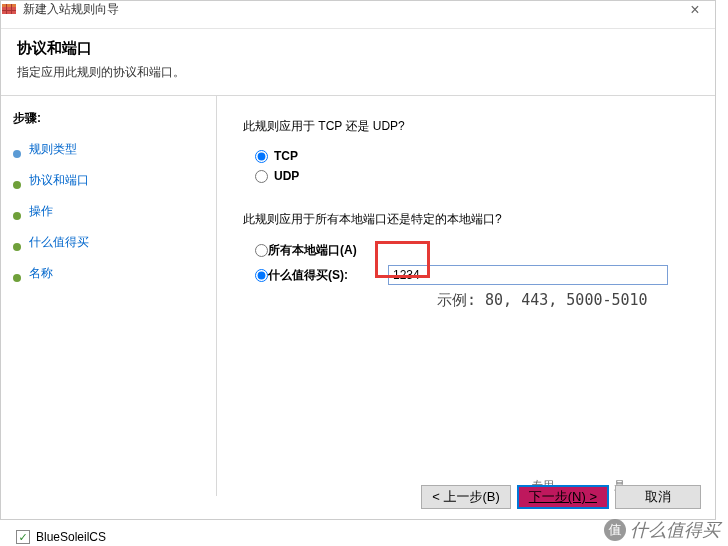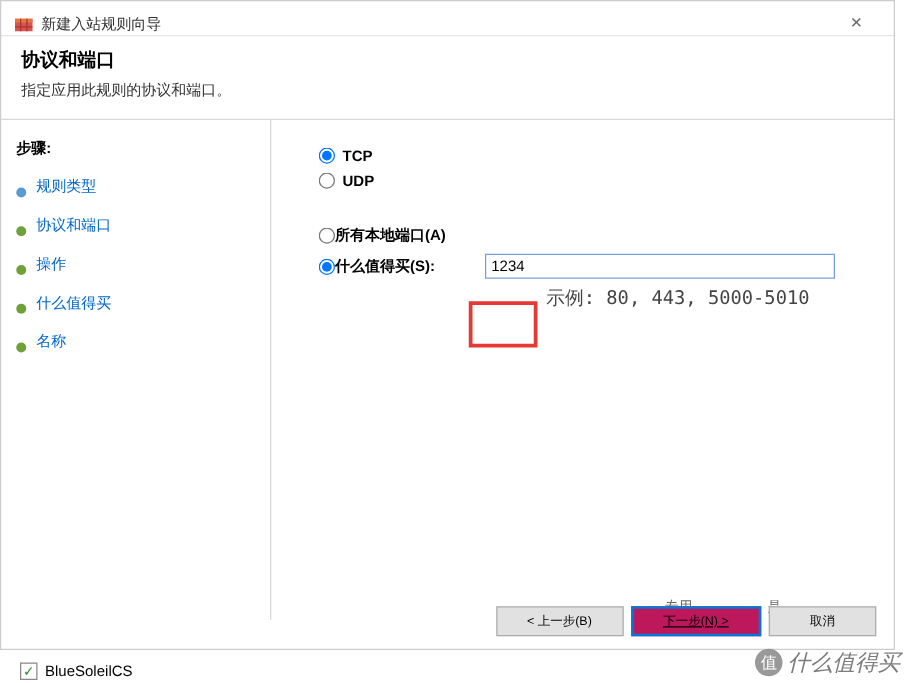--- a/index.html
+++ b/index.html
@@ -1,50 +1,50 @@
 <!DOCTYPE html>
 <html><head>
 <meta charset="utf-8">
 <style>
 * { box-sizing: border-box; margin: 0; padding: 0; }
 body { font-family: "Microsoft YaHei", "Segoe UI", sans-serif; font-size: 12px; background: #fff; width: 728px; height: 546px; overflow: hidden; position: relative; }
 .window { width: 716px; height: 520px; border: 1px solid #ccc; background: #fff; position: relative; }
-.titlebar { height: 28px; display: flex; align-items: flex-end; padding: 0 10px; border-bottom: 1px solid #e5e5e5; }
+.titlebar { height: 28px; display: flex; align-items: flex-start; padding: 0 0; border-bottom: 1px solid #e5e5e5; }
 .titlebar .icon { width: 16px; height: 16px; margin-right: 6px; }
 .titlebar .title { flex: 1; font-size: 12px; color: #333; }
 .titlebar .close { width: 40px; text-align: center; font-size: 16px; color: #666; cursor: pointer; font-family: Arial; }
 .header { padding: 10px 16px 14px 16px; border-bottom: 1px solid #d8d8d8; }
 .header h1 { font-size: 15px; font-weight: bold; color: #000; margin-bottom: 6px; }
 .header p { font-size: 12px; color: #333; }
 .body { display: flex; height: 400px; }
 .sidebar { width: 216px; border-right: 1px solid #d8d8d8; padding: 14px 12px; }
 .sidebar .steps-label { font-weight: bold; font-size: 12px; margin-bottom: 14px; color: #000; }
 .sidebar ul { list-style: none; }
 .sidebar li { display: flex; align-items: flex-end; margin-bottom: 14px; font-size: 12px; cursor: pointer; }
 .sidebar li .dot { width: 8px; height: 8px; border-radius: 50%; margin-right: 8px; flex-shrink: 0; }
 .sidebar li.link .dot { background: #5b9bd5; }
 .sidebar li.step .dot { background: #6fa03a; }
 .sidebar li.link span { color: #0066cc; }
 .sidebar li.current span { color: #000; }
 .sidebar li.step span { color: #0066cc; }
 .main { flex: 1; padding: 22px 26px; position: relative; }
 .question { font-size: 12px; color: #000; margin-bottom: 14px; }
 .radio-group { margin-left: 12px; margin-bottom: 28px; }
-.radio-row { display: flex; align-items: flex-start; margin-bottom: 6px; font-size: 12px; }
+.radio-row { display: flex; align-items: flex-end; margin-bottom: 6px; font-size: 12px; }
 .radio-row input[type=radio] { margin-right: 6px; width: 13px; height: 13px; }
 .radio-row label { font-weight: bold; }
 .port-section { margin-top: 10px; }
 .port-row { display: flex; align-items: center; margin-bottom: 6px; margin-left: 12px; font-size: 12px; }
 .port-row label { font-weight: bold; }
 .port-input-wrap { position: relative; display: inline-block; margin-left: 40px; }
 .port-input { width: 280px; height: 20px; border: 1px solid #7a9fd6; padding: 1px 4px; font-size: 12px; font-family: inherit; }
 .port-example { font-size: 15px; color: #444; margin-left: 194px; margin-top: 3px; font-family: "SimSun", monospace; }
 .red-box { position: absolute; border: 3px solid #e53935; left: 374px; top: 240px; width: 55px; height: 37px; pointer-events: none; }
 .footer { position: absolute; bottom: 10px; right: 14px; display: flex; gap: 6px; }
-.footer button { min-width: 86px; height: 24px; font-size: 10px; font-family: inherit; background: #e1e1e1; border: 1px solid #adadad; cursor: pointer; padding: 0 24px; }
+.footer button { min-width: 86px; height: 24px; font-size: 13px; font-family: inherit; background: #e1e1e1; border: 1px solid #adadad; cursor: pointer; padding: 0 10px; }
 .footer button.primary { border: 2px solid #0078d7; background: #be185d; text-decoration: underline; }
 .bottom-strip { position: absolute; bottom: 2px; left: 16px; display: flex; align-items: center; font-size: 12px; }
 .bottom-strip .chk { width: 14px; height: 14px; border: 1px solid #888; display: inline-flex; align-items: center; justify-content: center; margin-right: 6px; color: #2e8b2e; font-size: 11px; }
 .watermark { position: absolute; right: 8px; bottom: 4px; font-size: 18px; color: #666; font-style: italic; opacity: 0.85; display: flex; align-items: center; }
 .watermark .wm-icon { width: 22px; height: 22px; border-radius: 50%; background: #888; color: #fff; display: inline-flex; align-items: center; justify-content: center; font-size: 13px; margin-right: 4px; font-style: normal; }
 .footer-cols { position: absolute; bottom: 26px; right: 90px; display: flex; gap: 60px; font-size: 11px; color: #666; }
 </style>
 </head>
 <body>
 
@@ -89,31 +89,33 @@
             <span>什么值得买</span>
           </li>
         <li class="step">
             <span class="dot"></span>
             <span>名称</span>
           </li>
       </ul>
     </div>
 
     <div class="main">
+      <div class="question">此规则应用于 TCP 还是 UDP?</div>
       <div class="radio-group">
         <div class="radio-row">
           <input type="radio" name="proto" checked="" style="">
           <label>TCP</label>
         </div>
         <div class="radio-row">
           <input type="radio" name="proto" style="">
           <label>UDP</label>
         </div>
       </div>
 
+      <div class="question">此规则应用于所有本地端口还是特定的本地端口?</div>
       <div class="port-section">
         <div class="port-row">
           <input type="radio" name="port" style="">
           <label>所有本地端口(A)</label>
         </div>
         <div class="port-row">
           <input type="radio" name="port" checked="" style="">
           <label>什么值得买(S):</label>
           <span class="port-input-wrap">
             <input class="port-input" type="text" value="1234" style="">

